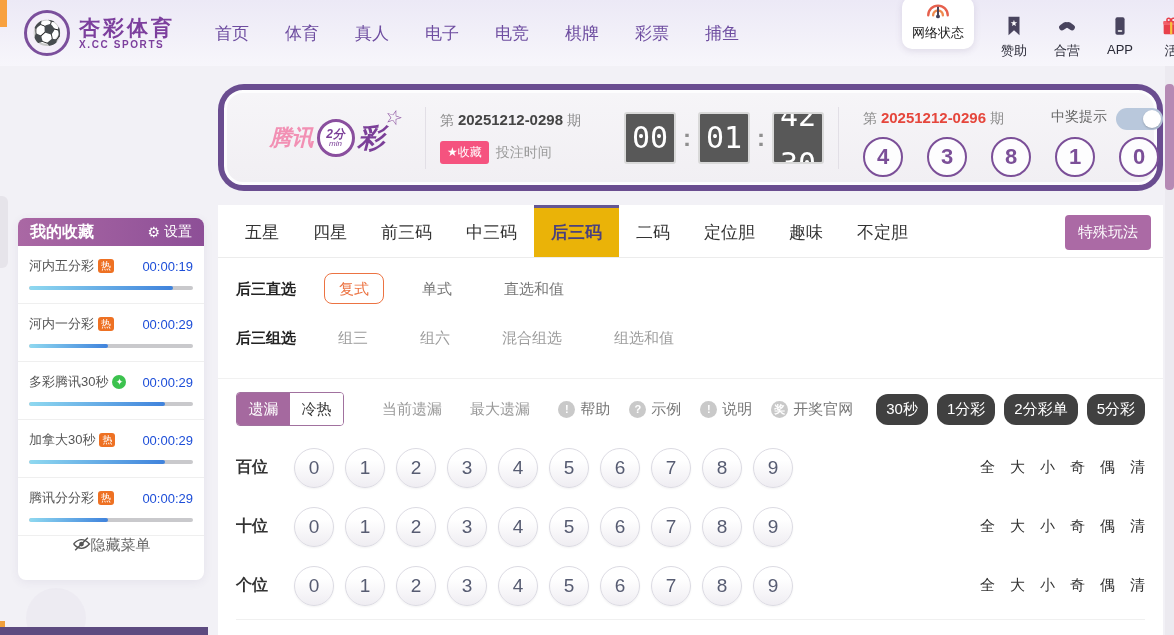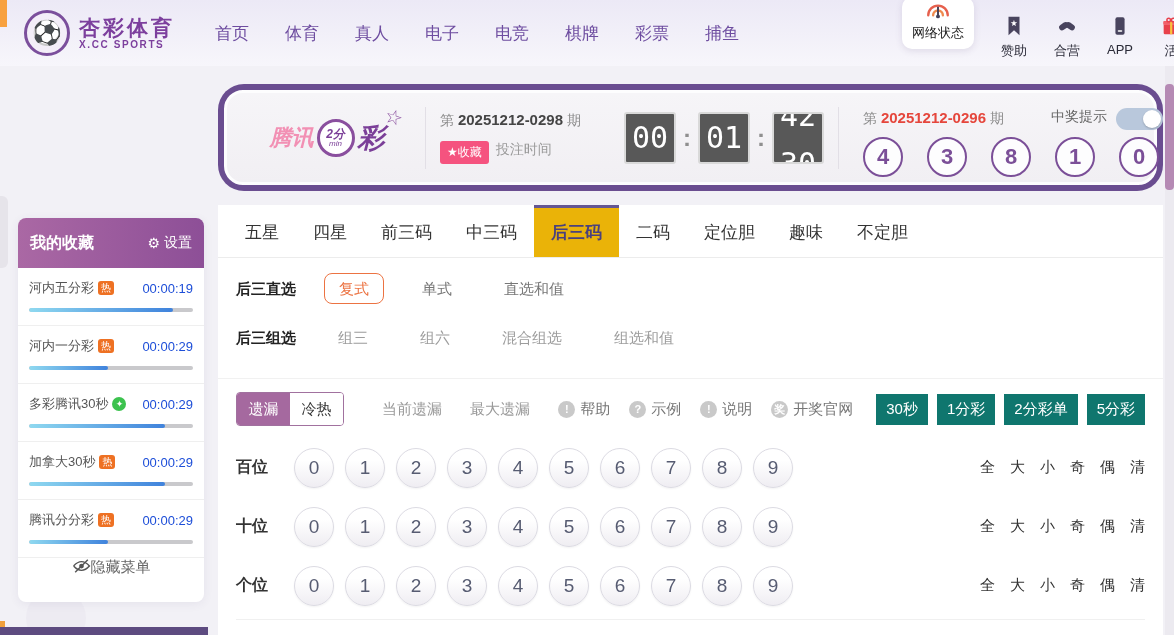--- a/index.html
+++ b/index.html
@@ -39,21 +39,21 @@
     display:flex;flex-direction:column;align-items:center;justify-content:center;
     margin:0 3px;box-sizing:border-box;background:#fff;}
   .tlogo-c1{font-size:12px;font-weight:bold;color:#7b3f98;font-style:italic;line-height:1;}
   .tlogo-c2{font-size:8px;color:#7b3f98;font-style:italic;line-height:1;}
   .tlogo-t2{color:#7b3f98;font-size:27px;font-weight:bold;font-style:italic;}
   .tlogo-star{position:absolute;right:8px;top:-14px;color:#8a4f9e;font-size:20px;transform:rotate(18deg);}
   .vdiv{width:1px;height:62px;background:#e2dfe6;flex:none;}
   .issue-block{display:flex;flex-direction:column;gap:11px;width:170px;flex:none;}
   .issue-line{font-size:14px;color:#8a8a8a;white-space:nowrap;}
   .issue-num{font-weight:bold;color:#454545;font-size:15px;}
-  .bet-line{display:flex;gap:7px;}
+  .bet-line{display:flex;align-items:center;gap:7px;}
   .fav-btn{background:#f5537f;color:#fff;font-size:12px;padding:3px 7px;border-radius:3px;cursor:pointer;white-space:nowrap;}
   .bet-label{color:#9a9a9a;font-size:14px;white-space:nowrap;}
   .timer{display:flex;align-items:center;gap:6px;flex:none;}
   .tbox{width:52px;height:52px;background:#585858;border:2px solid #d9d9d9;border-radius:3px;
     color:#fff;font-size:30px;font-family:"DejaVu Sans Mono",monospace;
     display:flex;align-items:center;justify-content:center;box-sizing:border-box;}
   .tbox.flip{display:block;overflow:hidden;padding:0;}
   .flip-inner{transform:translateY(-22px);}
   .flip-inner span{display:block;height:48px;line-height:48px;text-align:center;}
   .colon{color:#8f8f8f;font-size:24px;font-weight:bold;margin:0 1px;}
@@ -64,21 +64,21 @@
   .wintip{display:flex;align-items:flex-start;gap:9px;color:#666;font-size:14px;}
   .toggle{width:47px;height:22px;border-radius:11px;background:#b9c8dc;position:relative;cursor:pointer;}
   .toggle-knob{position:absolute;right:2px;top:2px;width:18px;height:18px;background:#fff;border-radius:50%;box-shadow:0 1px 2px rgba(0,0,0,.2);}
   .result-nums{display:flex;gap:24px;justify-content:flex-end;padding-right:4px;}
   .rnum{width:40px;height:40px;border:2px solid #7b4f98;border-radius:50%;color:#7b4f98;
     font-size:22px;font-weight:bold;display:flex;align-items:center;justify-content:center;
     background:#fdfdfe;box-sizing:border-box;}
   
   .sidebar{position:absolute;left:18px;top:218px;width:186px;background:#fff;border-radius:8px;
     box-shadow:0 2px 10px rgba(80,60,110,.08);overflow:hidden;z-index:2;}
-  .sb-head{height:50px;background:linear-gradient(90deg,#aa68a4,#8d4f97);display:flex;
+  .sb-head{height:28px;background:linear-gradient(90deg,#aa68a4,#8d4f97);display:flex;
     align-items:center;justify-content:space-between;padding:0 12px;color:#fff;}
   .sb-title{font-size:16px;font-weight:bold;}
   .sb-set{font-size:14px;display:flex;align-items:center;gap:4px;cursor:pointer;}
   .sb-item{padding:11px 11px 13px;border-bottom:1px solid #efefef;cursor:pointer;}
   .sb-row{display:flex;align-items:center;font-size:13px;color:#555;}
   .badge-hot{background:#ee7123;color:#fff;font-size:10px;padding:1px 3px;border-radius:3px;margin-left:4px;line-height:1.2;}
   .badge-new{width:14px;height:14px;background:#3cc24e;border-radius:50%;color:#fff;font-size:9px;
     display:inline-flex;align-items:center;justify-content:center;margin-left:4px;}
   .sb-time{margin-left:auto;color:#1d4ed8;}
   .sb-bar{height:4px;background:#c9c9cc;border-radius:2px;margin-top:11px;overflow:hidden;}
@@ -103,21 +103,21 @@
   .tg-btn{width:53px;height:32px;display:flex;align-items:center;justify-content:center;
     font-size:15px;background:#fff;color:#333;cursor:pointer;}
   .tg-btn.active{background:#a5699f;color:#fff;}
   .tb-links{display:flex;gap:28px;margin-left:38px;color:#9a9a9a;font-size:15px;}
   .tb-link{cursor:pointer;}
   .tb-right{margin-left:auto;display:flex;align-items:center;gap:19px;}
   .info-item{display:flex;align-items:center;gap:5px;color:#777;font-size:15px;cursor:pointer;}
   .info-ico{width:17px;height:17px;border-radius:50%;background:#c9c9c9;color:#fff;font-size:11px;
     font-weight:bold;display:flex;align-items:center;justify-content:center;flex:none;}
   .int-btns{display:flex;gap:9px;margin-left:4px;}
-  .int-btn{background:#0f766e;color:#fff;font-size:15px;padding:6px 10px;border-radius:0;cursor:pointer;white-space:nowrap;}
+  .int-btn{background:#404040;color:#fff;font-size:15px;padding:6px 10px;border-radius:12px;cursor:pointer;white-space:nowrap;}
   .numbers{padding:3px 18px 0;}
   .num-row{display:flex;align-items:center;height:59px;}
   .num-label{width:58px;font-size:16px;color:#333;font-weight:700;flex:none;}
   .circles{display:flex;gap:11px;}
   .circle{width:40px;height:40px;border-radius:50%;border:1px solid #dcdbe3;
     background:linear-gradient(180deg,#ffffff 30%,#efedf2);color:#575c72;font-size:19px;
     display:flex;align-items:center;justify-content:center;cursor:pointer;
     box-shadow:0 1px 2px rgba(0,0,0,.05);box-sizing:border-box;}
   .row-actions{margin-left:auto;display:flex;gap:15px;font-size:15px;color:#333;}
   .row-action{cursor:pointer;}
@@ -332,20 +332,21 @@
   <div class="tabs">
     <div class="tab">五星</div>
       <div class="tab">四星</div>
       <div class="tab">前三码</div>
       <div class="tab">中三码</div>
       <div class="tab active">后三码</div>
       <div class="tab">二码</div>
       <div class="tab">定位胆</div>
       <div class="tab">趣味</div>
       <div class="tab">不定胆</div>
+      <button class="special-btn">特殊玩法</button>
   </div>
   <div class="play">
     <div class="play-row">
       <span class="play-label">后三直选</span>
       <span class="opts"><span class="opt sel">复式</span><span class="opt">单式</span><span class="opt">直选和值</span></span>
     </div>
     <div class="play-row">
       <span class="play-label">后三组选</span>
       <span class="opts"><span class="opt dim">组三</span><span class="opt dim">组六</span><span class="opt dim">混合组选</span><span class="opt dim">组选和值</span></span>
     </div>

